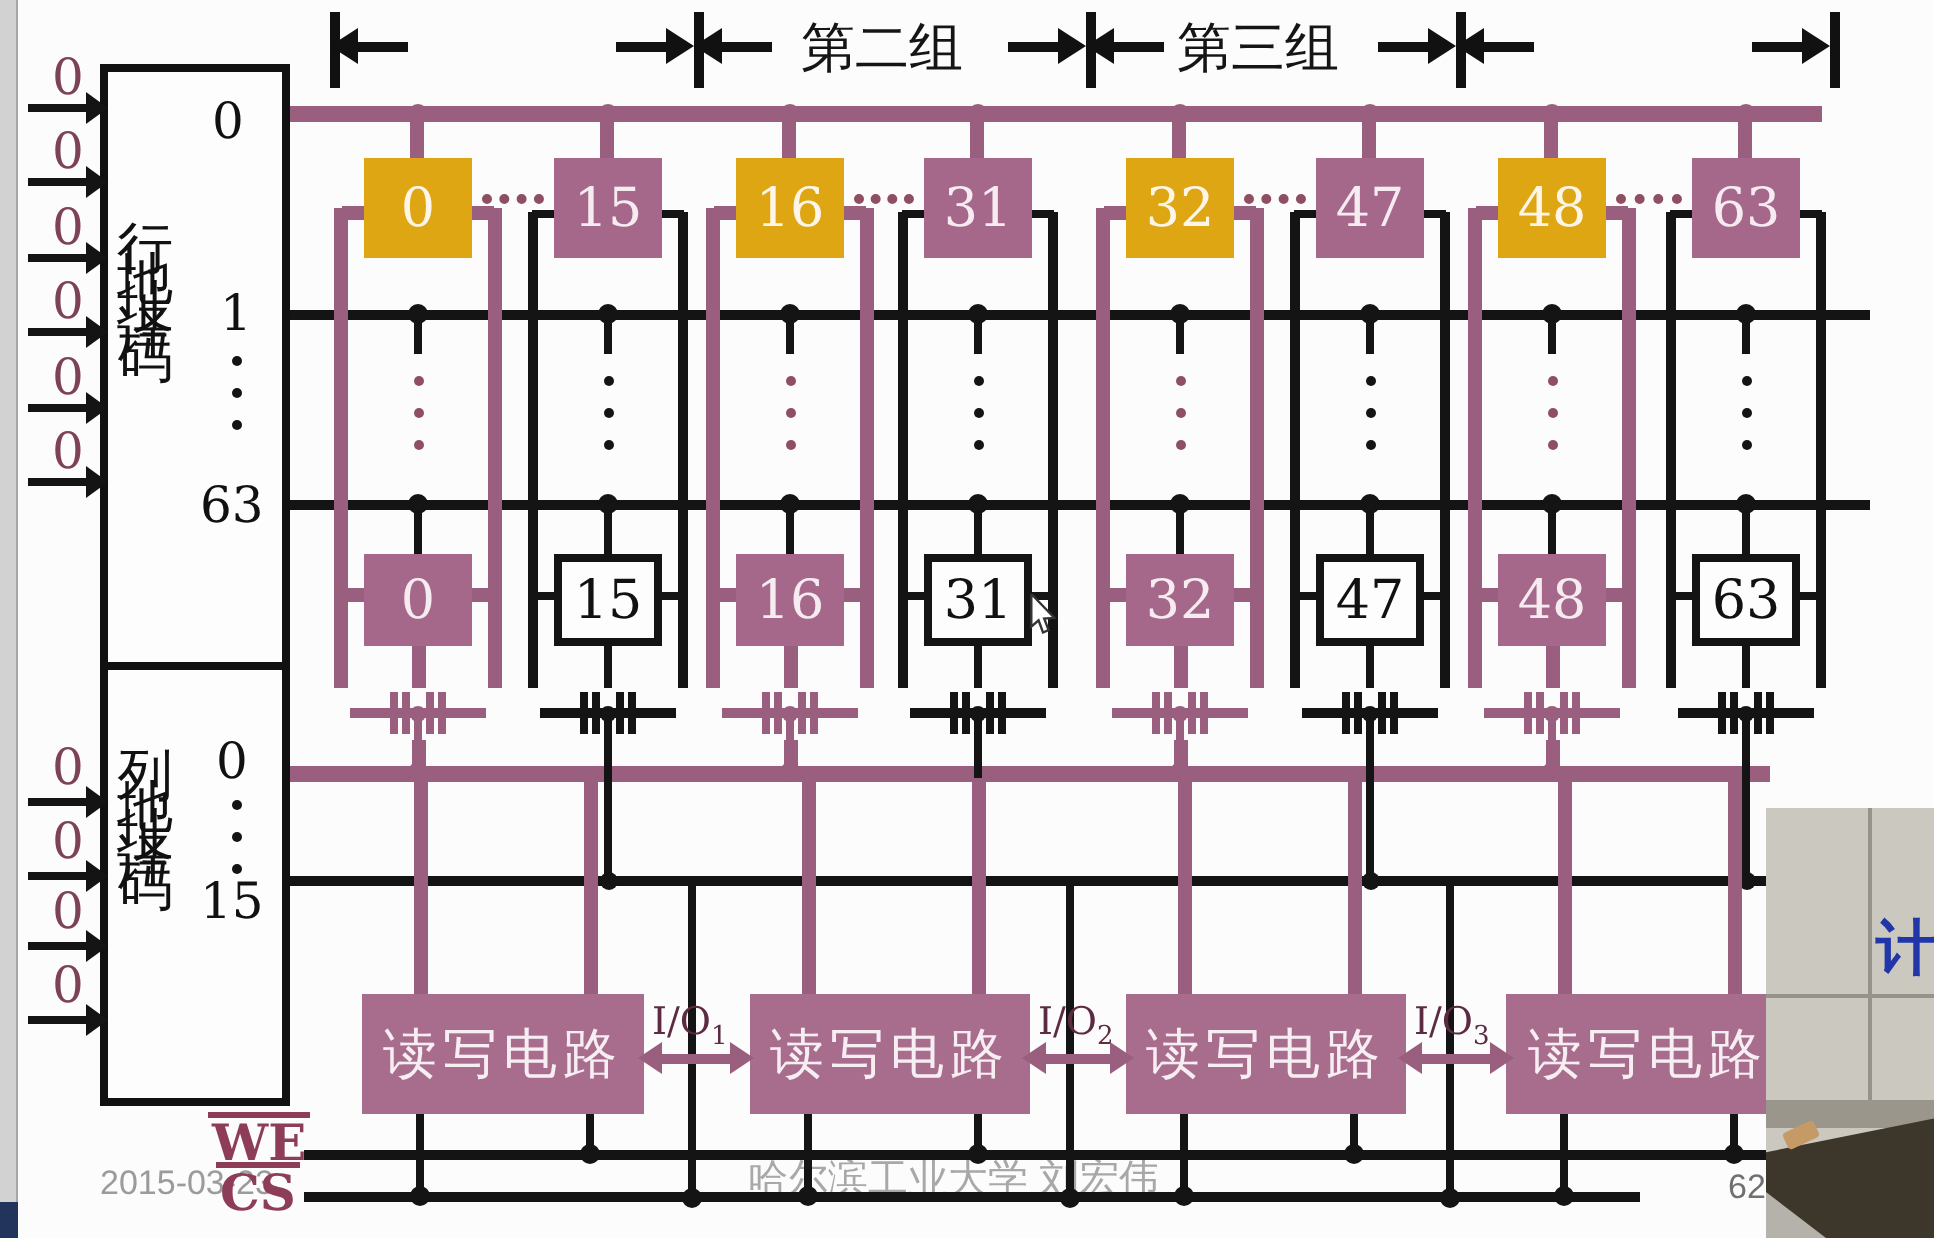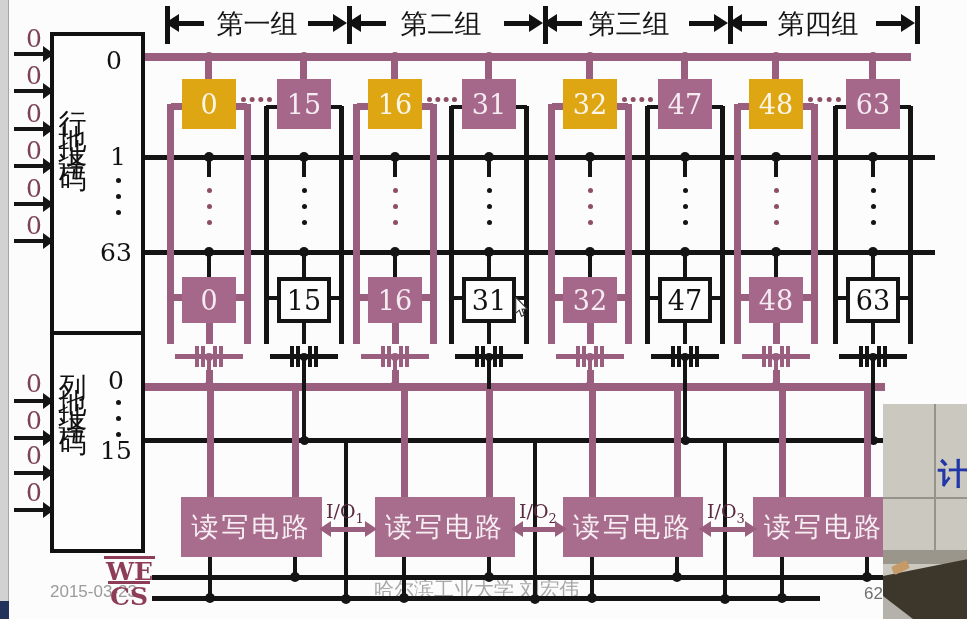--- a/index.html
+++ b/index.html
@@ -70,24 +70,22 @@
   <div class="gbar" style="left:728px"></div>
   <div class="gbar" style="left:915px"></div>
   <div class="harr l" style="left:178px;width:26px"></div>
   <div class="harr r" style="left:308px;width:26px"></div>
   <div class="harr l" style="left:360px;width:26px"></div>
   <div class="harr r" style="left:504px;width:26px"></div>
   <div class="harr l" style="left:556px;width:26px"></div>
   <div class="harr r" style="left:689px;width:26px"></div>
   <div class="harr l" style="left:741px;width:26px"></div>
   <div class="harr r" style="left:876px;width:26px"></div>
-  <div class="glabel" style="left:202px">第一组</div>
   <div class="glabel" style="left:574px">第三组</div>
   <div class="glabel" style="left:386px">第二组</div>
-  <div class="glabel" style="left:763px">第四组</div>
 
   <div class="decoder" style="left:50px;top:32px;width:95px;height:303px"></div>
   <div class="vtext" style="left:58px;top:88px">行地址译码</div>
   <div class="num" style="left:106px;top:46px">0</div>
   <div class="num" style="left:110px;top:142px">1</div>
   <div class="vdots vk" style="left:116px;top:178px"></div>
   <div class="num" style="left:100px;top:238px">63</div>
   <div class="in0" style="left:26px;top:26px">0</div>
   <div class="in0" style="left:26px;top:63px">0</div>
   <div class="in0" style="left:26px;top:101px">0</div>

